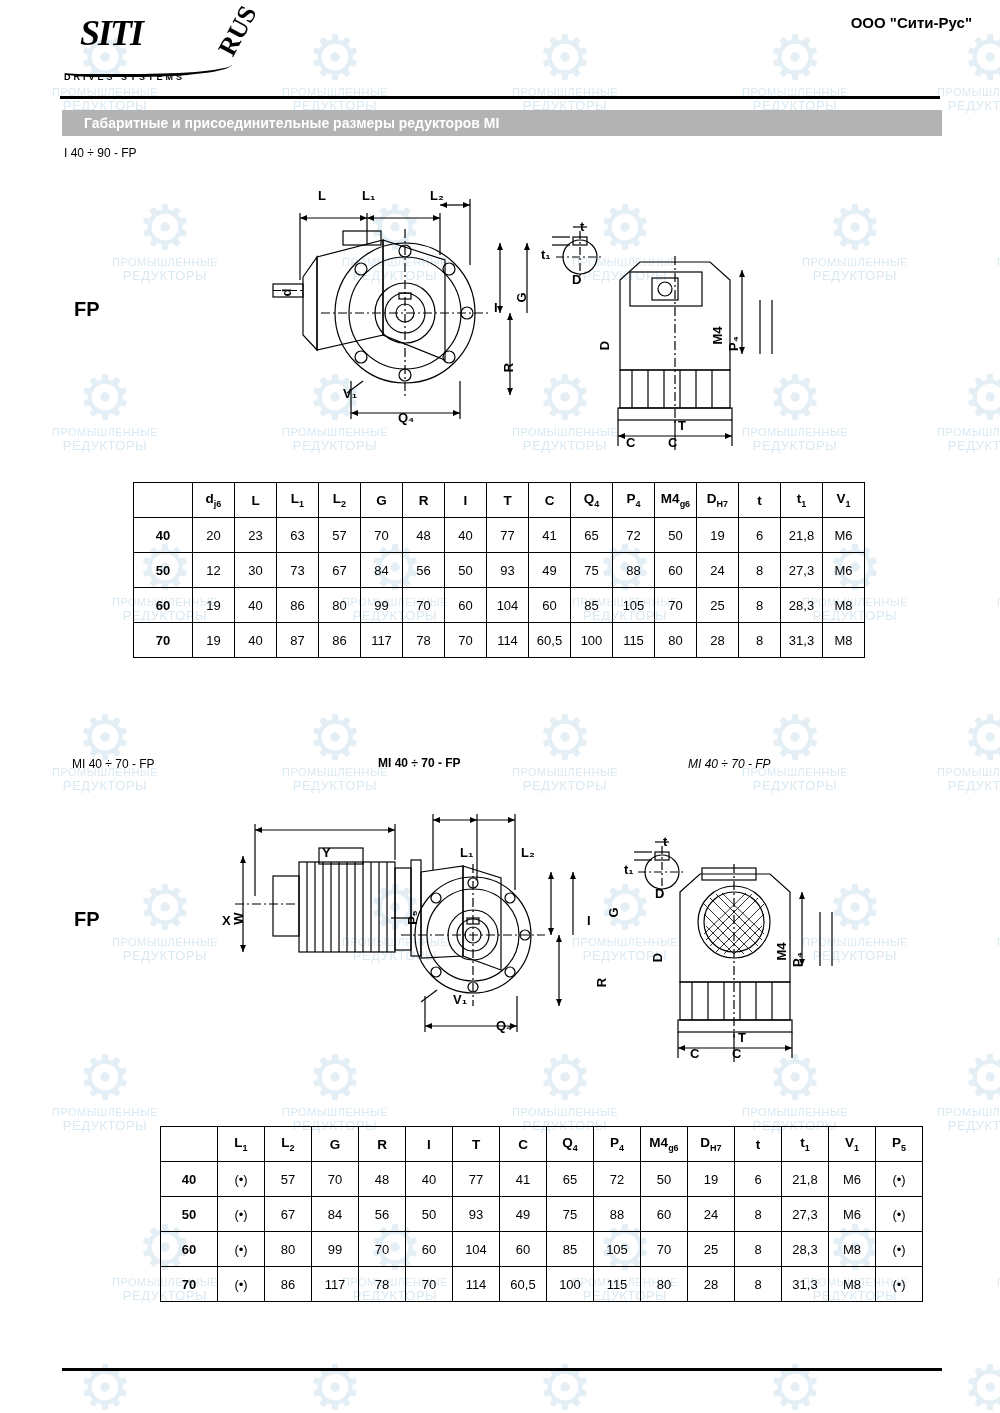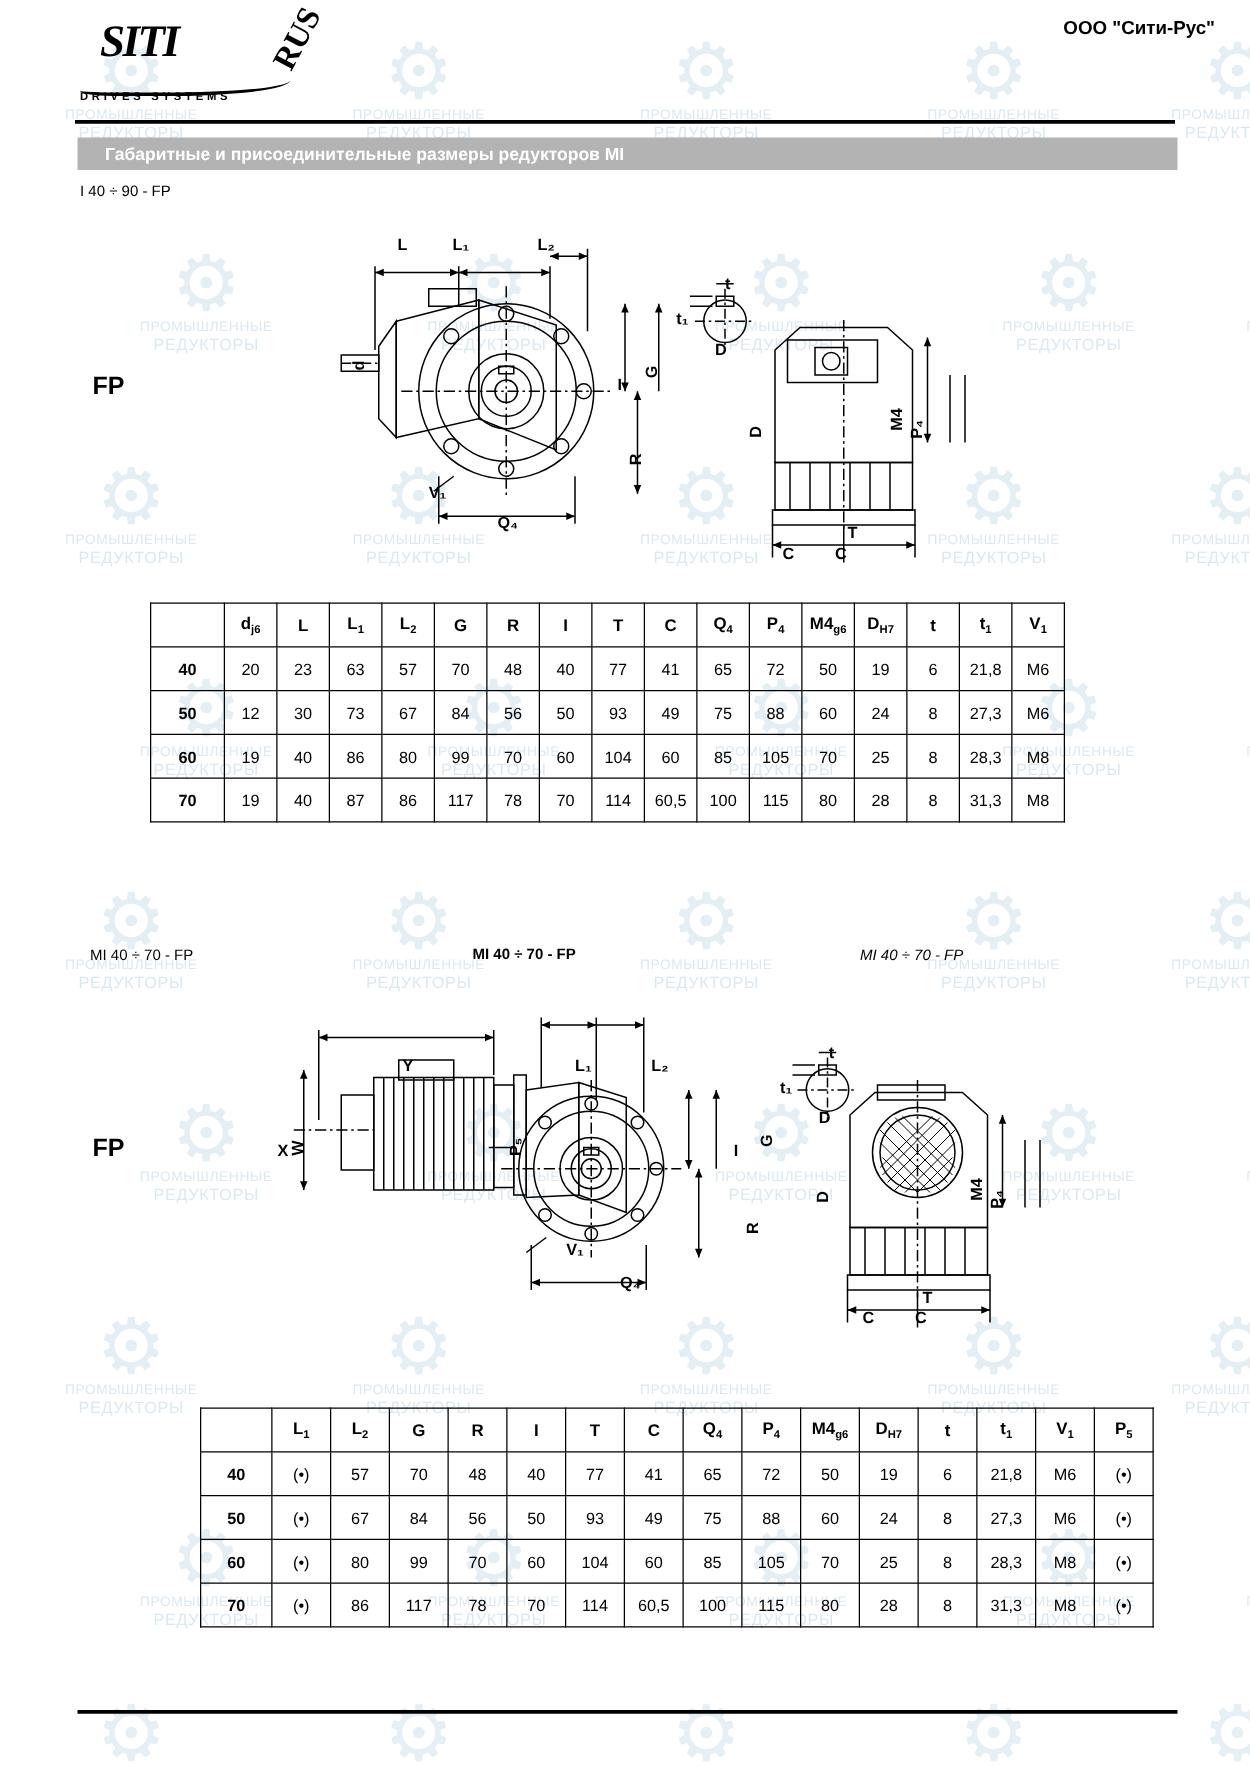--- a/index.html
+++ b/index.html
@@ -66,21 +66,21 @@
     font-size:13px;
   }
   table.dim td,table.dim th{
     border:1px solid #000;text-align:center;vertical-align:middle;
     padding:0;font-weight:normal;
   }
   table.dim .hd{height:34px;font-weight:bold;font-size:13.5px;}
   table.dim tr.row td{height:34px;}
   table.dim td.rh{font-weight:bold;}
   sub{font-size:9px;}
-  .tbl1{left:120px;top:482px;}
+  .tbl1{left:133px;top:482px;}
   .tbl1 td{width:41px;}
   .tbl1 td.rh{width:58px;}
   .tbl2{left:160px;top:1126px;}
   .tbl2 td{width:46px;}
   .tbl2 td.rh{width:56px;}
 
   
   .draw{position:absolute;z-index:2;}
   .lbl{position:absolute;font-size:13px;font-weight:bold;z-index:3;}
 

